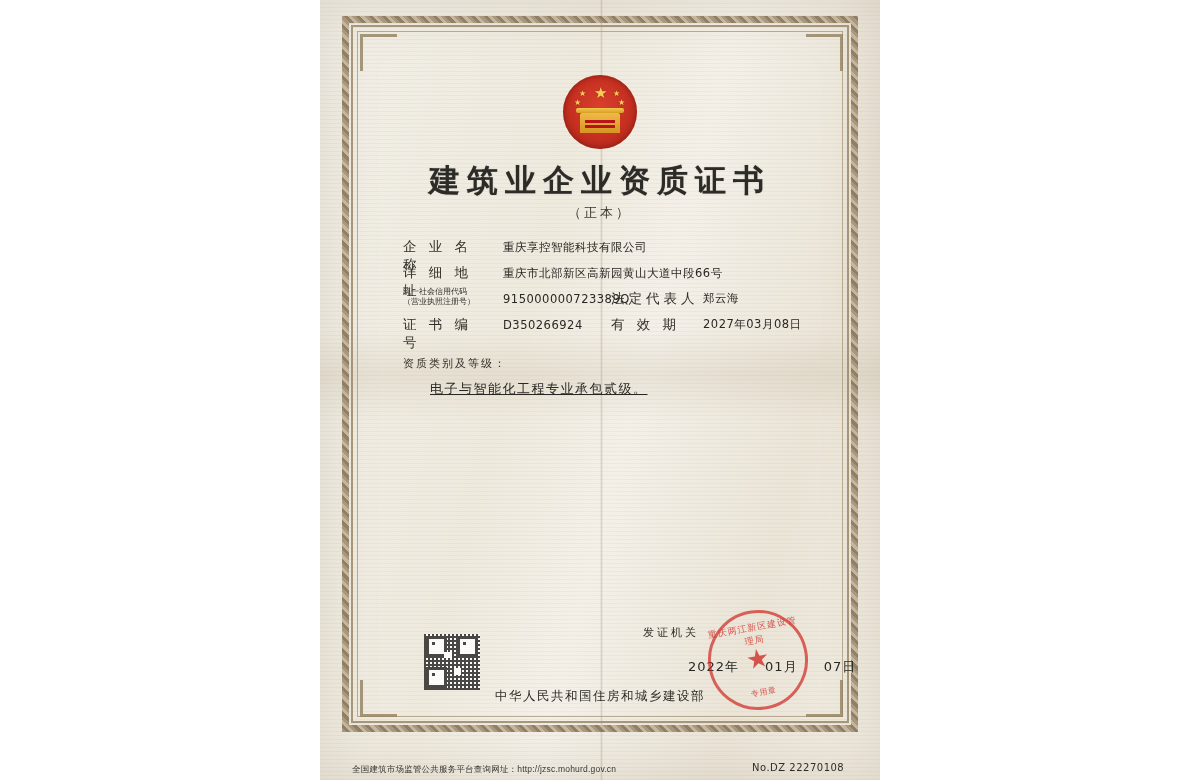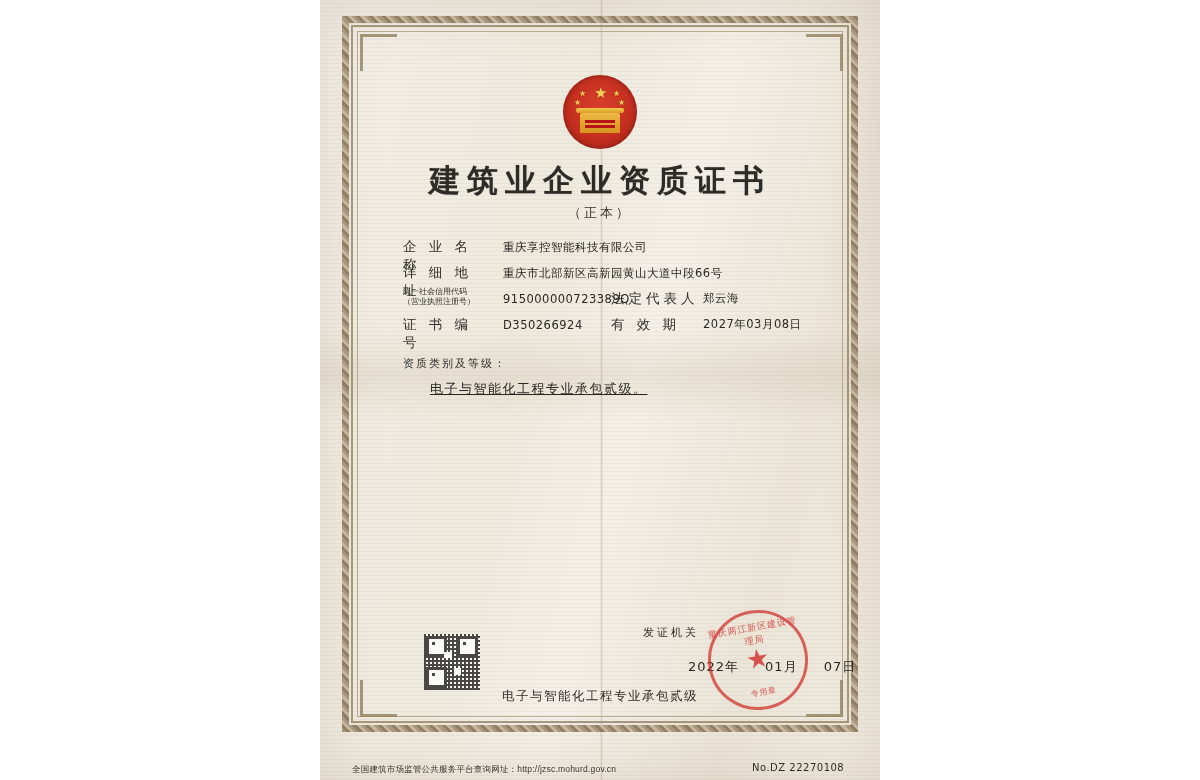--- a/index.html
+++ b/index.html
@@ -416,21 +416,21 @@
     <div id="issue-date">
       <span class="date-num">2022</span><span>年</span><span class="date-gap"></span><span class="date-num">01</span><span>月</span><span class="date-gap"></span><span class="date-num">07</span><span>日</span>
     </div>
 
     <div id="official-seal">
       <div id="seal-text-top">重庆两江新区建设管理局</div>
       <div id="seal-inner-star">★</div>
       <div id="seal-text-bottom">专用章</div>
     </div>
 
-    <div id="ministry-line">电子与智能化工程专业承包贰级</div>
+    <div id="ministry-line">中华人民共和国住房和城乡建设部</div>
 
     <div id="qr-code">
       <div class="qr-eye" id="qr-eye-tl"></div>
       <div class="qr-eye" id="qr-eye-tr"></div>
       <div class="qr-eye" id="qr-eye-bl"></div>
       <div id="qr-quiet-1"></div>
       <div id="qr-quiet-2"></div>
     </div>
 
   </div>

